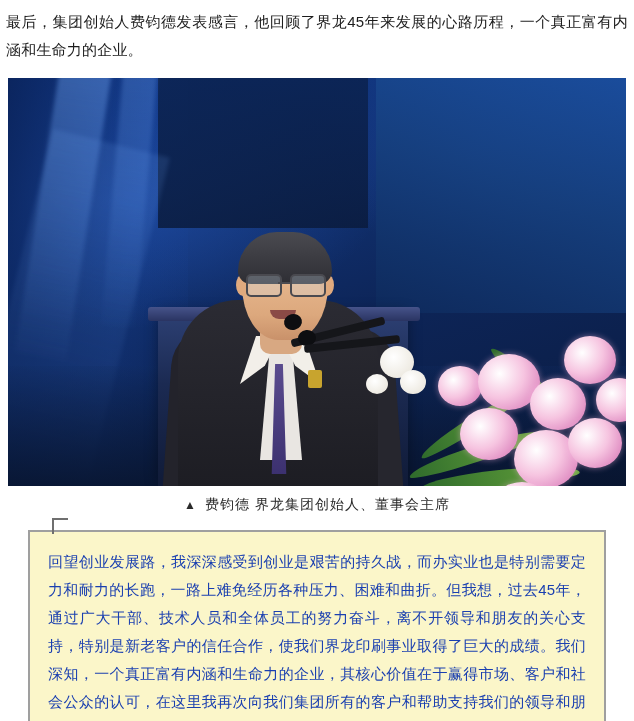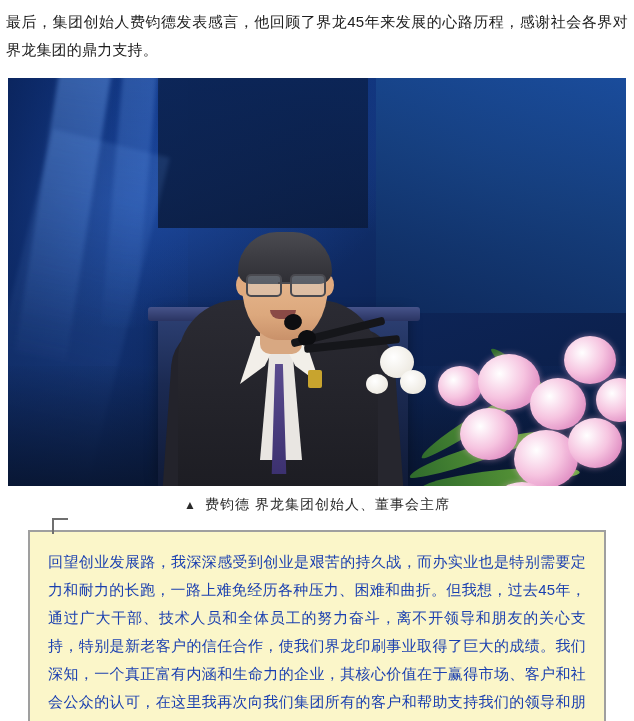--- a/index.html
+++ b/index.html
@@ -198,21 +198,21 @@
     border-right: none;
     background: transparent;
   }
   .corner-mark-wrap { position: relative; height: 0; }
 </style>
 </head>
 <body>
 
 <div class="page">
 
-  <p class="intro-para">最后，集团创始人费钧德发表感言，他回顾了界龙45年来发展的心路历程，感谢社会各界对界龙集团的鼎力支持。</p>
+  <p class="intro-para">最后，集团创始人费钧德发表感言，他回顾了界龙45年来发展的心路历程，一个真正富有内涵和生命力的企业。</p>
 
   <div class="photo-wrap">
     <div class="photo">
       <div class="curtain-l"></div>
       <div class="wall-right"></div>
       <div class="dark-panel"></div>
       <div class="beam b1"></div>
       <div class="beam b2"></div>
       <div class="beam b3"></div>
       <div class="floor"></div>

